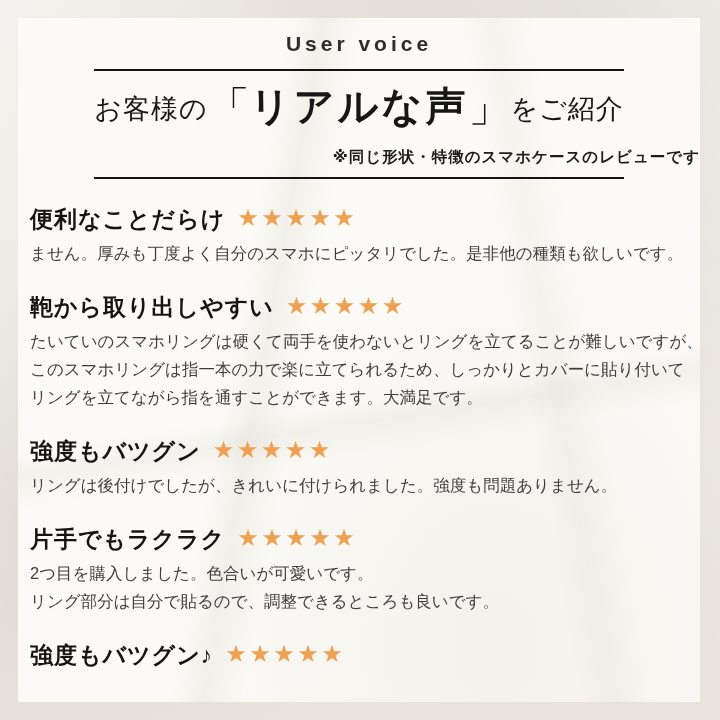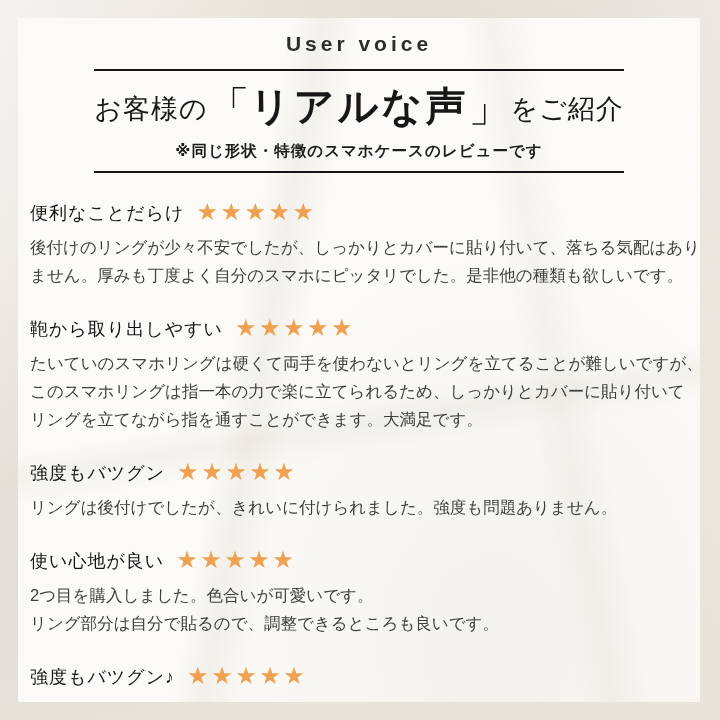--- a/index.html
+++ b/index.html
@@ -30,28 +30,28 @@
   .rule{
     width:530px; height:2px; background:#141414; border:0; margin:13px auto 0 auto;
   }
   .headline{
     margin-top:10px; color:#171717; line-height:52px; white-space:nowrap;
   }
   .headline .plain{ font-size:27px; font-weight:500; letter-spacing:1px; }
   .headline .bracket{ font-size:42px; font-weight:400; vertical-align:-3px; }
   .headline .emphasis{ font-size:40px; font-weight:800; letter-spacing:3px; vertical-align:-2px;font-family:Liberation Mono, monospace; }
   .subtitle{
-    font-size:15.5px; font-weight:600; color:#1c1c1c; letter-spacing:1px; margin-top:2px;
+    font-size:15.5px; font-weight:600; color:#1c1c1c; letter-spacing:1px; margin-top:8px;text-align:right;
   }
   .rule.bottom{ margin-top:9px; }
   .reviews{ padding:0 12px; }
   .review{ margin-top:27px; }
   .review-head{ display:flex; align-items:center; gap:12px; }
   .review-title{
-    font-size:18px; font-weight:400; color:#141414; letter-spacing:1px; line-height:26px;
+    font-size:23px; font-weight:700; color:#141414; letter-spacing:1px; line-height:26px;
   }
   .stars{
     font-size:24px; letter-spacing:2.5px; line-height:24px; position:relative; top:-1px;
   }
   .review-body{ margin-top:7px; color:#3e3e3e; font-size:16.5px; line-height:28px; }
   .review-body .line{ white-space:nowrap; }
 </style>
 </head>
 <body>
 
@@ -67,21 +67,20 @@
     <div class="rule bottom"></div>
   </div>
 
   <div class="reviews">
   <div class="review">
     <div class="review-head">
       <span class="review-title">便利なことだらけ</span>
       <span class="stars" style="color: rgb(239, 160, 83);">★★★★★</span>
     </div>
     <div class="review-body">
-          <div class="line">後付けのリングが少々不安でしたが、しっかりとカバーに貼り付いて、落ちる気配はあり</div>
           <div class="line">ません。厚みも丁度よく自分のスマホにピッタリでした。是非他の種類も欲しいです。</div>
         </div>
   </div>
 
   <div class="review">
     <div class="review-head">
       <span class="review-title">鞄から取り出しやすい</span>
       <span class="stars" style="color: rgb(239, 160, 83);">★★★★★</span>
     </div>
     <div class="review-body">
@@ -96,21 +95,21 @@
       <span class="review-title">強度もバツグン</span>
       <span class="stars" style="color: rgb(239, 160, 83);">★★★★★</span>
     </div>
     <div class="review-body">
           <div class="line">リングは後付けでしたが、きれいに付けられました。強度も問題ありません。</div>
         </div>
   </div>
 
   <div class="review">
     <div class="review-head">
-      <span class="review-title">使い心地が良い</span>
+      <span class="review-title">片手でもラクラク</span>
       <span class="stars" style="color: rgb(239, 160, 83);">★★★★★</span>
     </div>
     <div class="review-body">
           <div class="line">2つ目を購入しました。色合いが可愛いです。</div>
           <div class="line">リング部分は自分で貼るので、調整できるところも良いです。</div>
         </div>
   </div>
 
   <div class="review">
     <div class="review-head">

